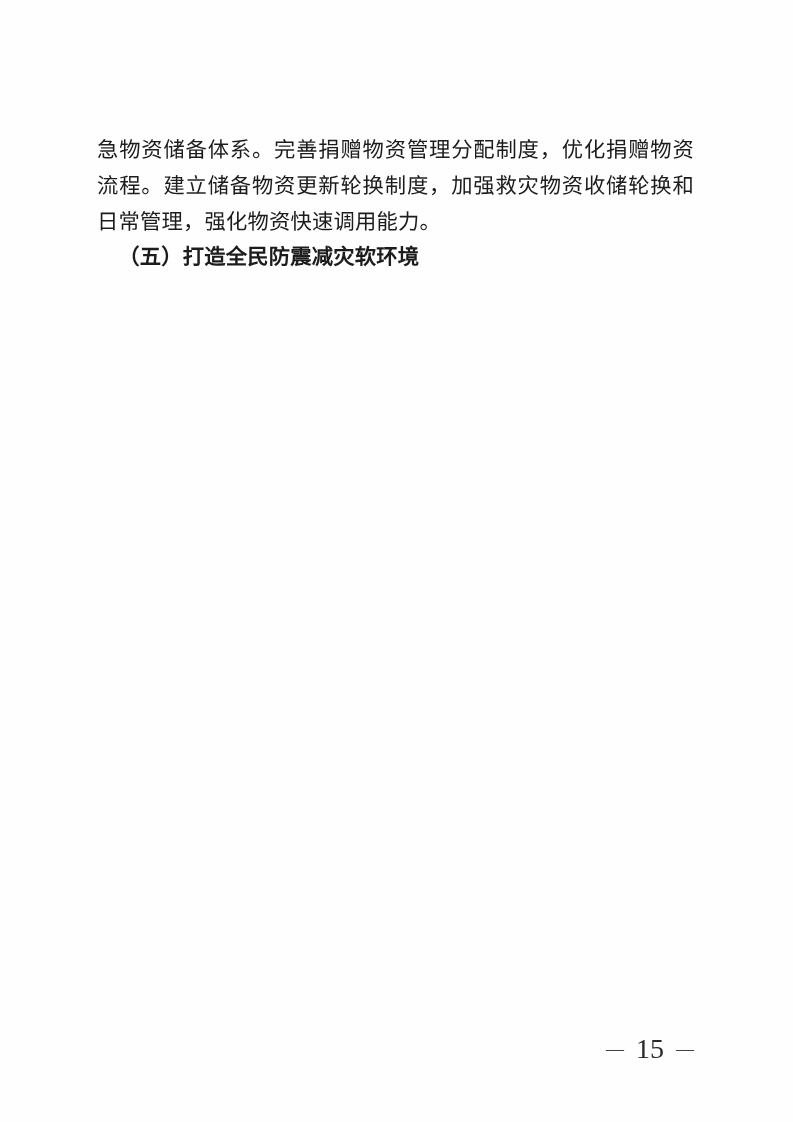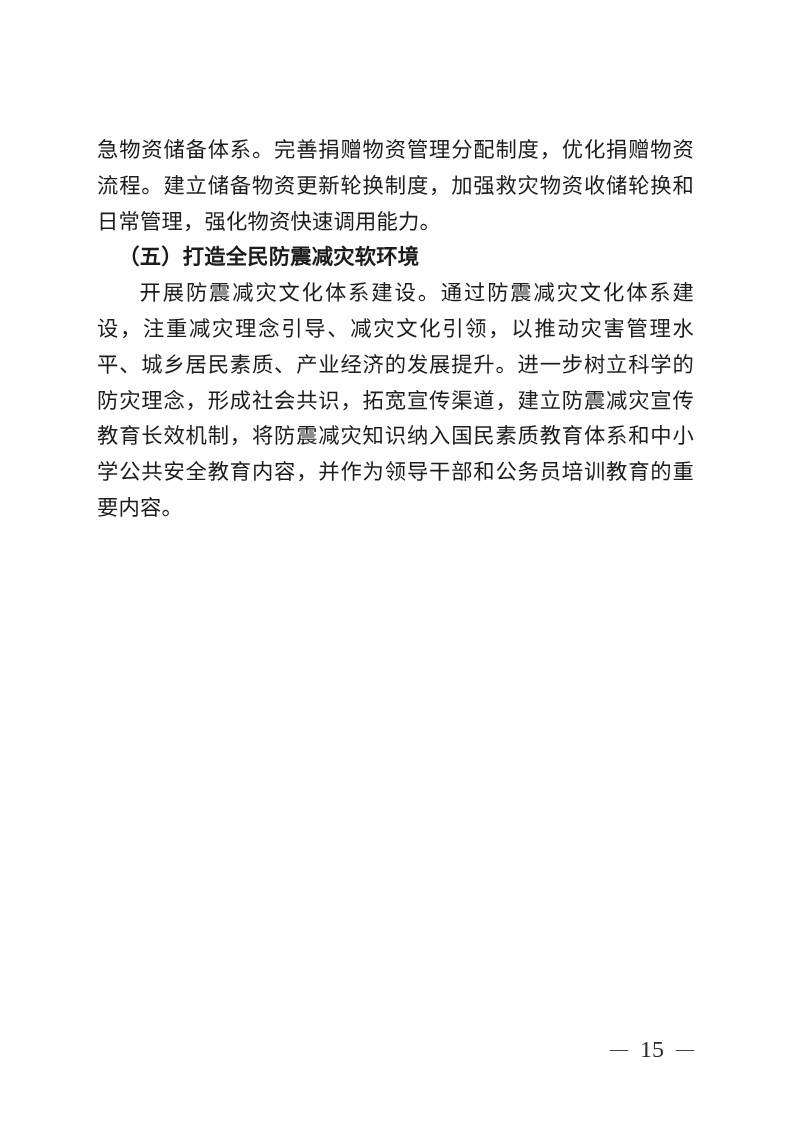--- a/index.html
+++ b/index.html
@@ -51,35 +51,34 @@
     display: flex;
     align-items: center;
     gap: 12px;
     letter-spacing: 0;
   }
   .pagenum .dash {
     font-size: 18px;
     color: #3a3a3a;
   }
   .pagenum .num {
-    font-size: 24px;
+    font-size: 28px;
     text-align: center;
   }
 </style>
 </head>
 <body>
 
 <div class="page">
 
   <main class="content">
     <p class="para continuation">急物资储备体系。完善捐赠物资管理分配制度，优化捐赠物资流程。建立储备物资更新轮换制度，加强救灾物资收储轮换和日常管理，强化物资快速调用能力。</p>
 
     <h2 class="heading">（五）打造全民防震减灾软环境</h2>
 
-    <p class="para">开展防震减灾文化体系建设。通过防震减灾文化体系建设，注重减灾理念引导、减灾文化引领，以推动灾害管理水平、城乡居民素质、产业经济的发展提升。进一步树立科学的防灾理念，形成社会共识，拓宽宣传渠道，建立防震减灾宣传教育长效机制，将防震减灾知识纳入国民素质教育体系和中小学公共安全教育内容，并作为领导干部和公务员培训教育的重要内容。</p>
 
 
 
   </main>
 
   <footer class="pagenum">
     <span class="dash">—</span>
     <span class="num">15</span>
     <span class="dash">—</span>
   </footer>

